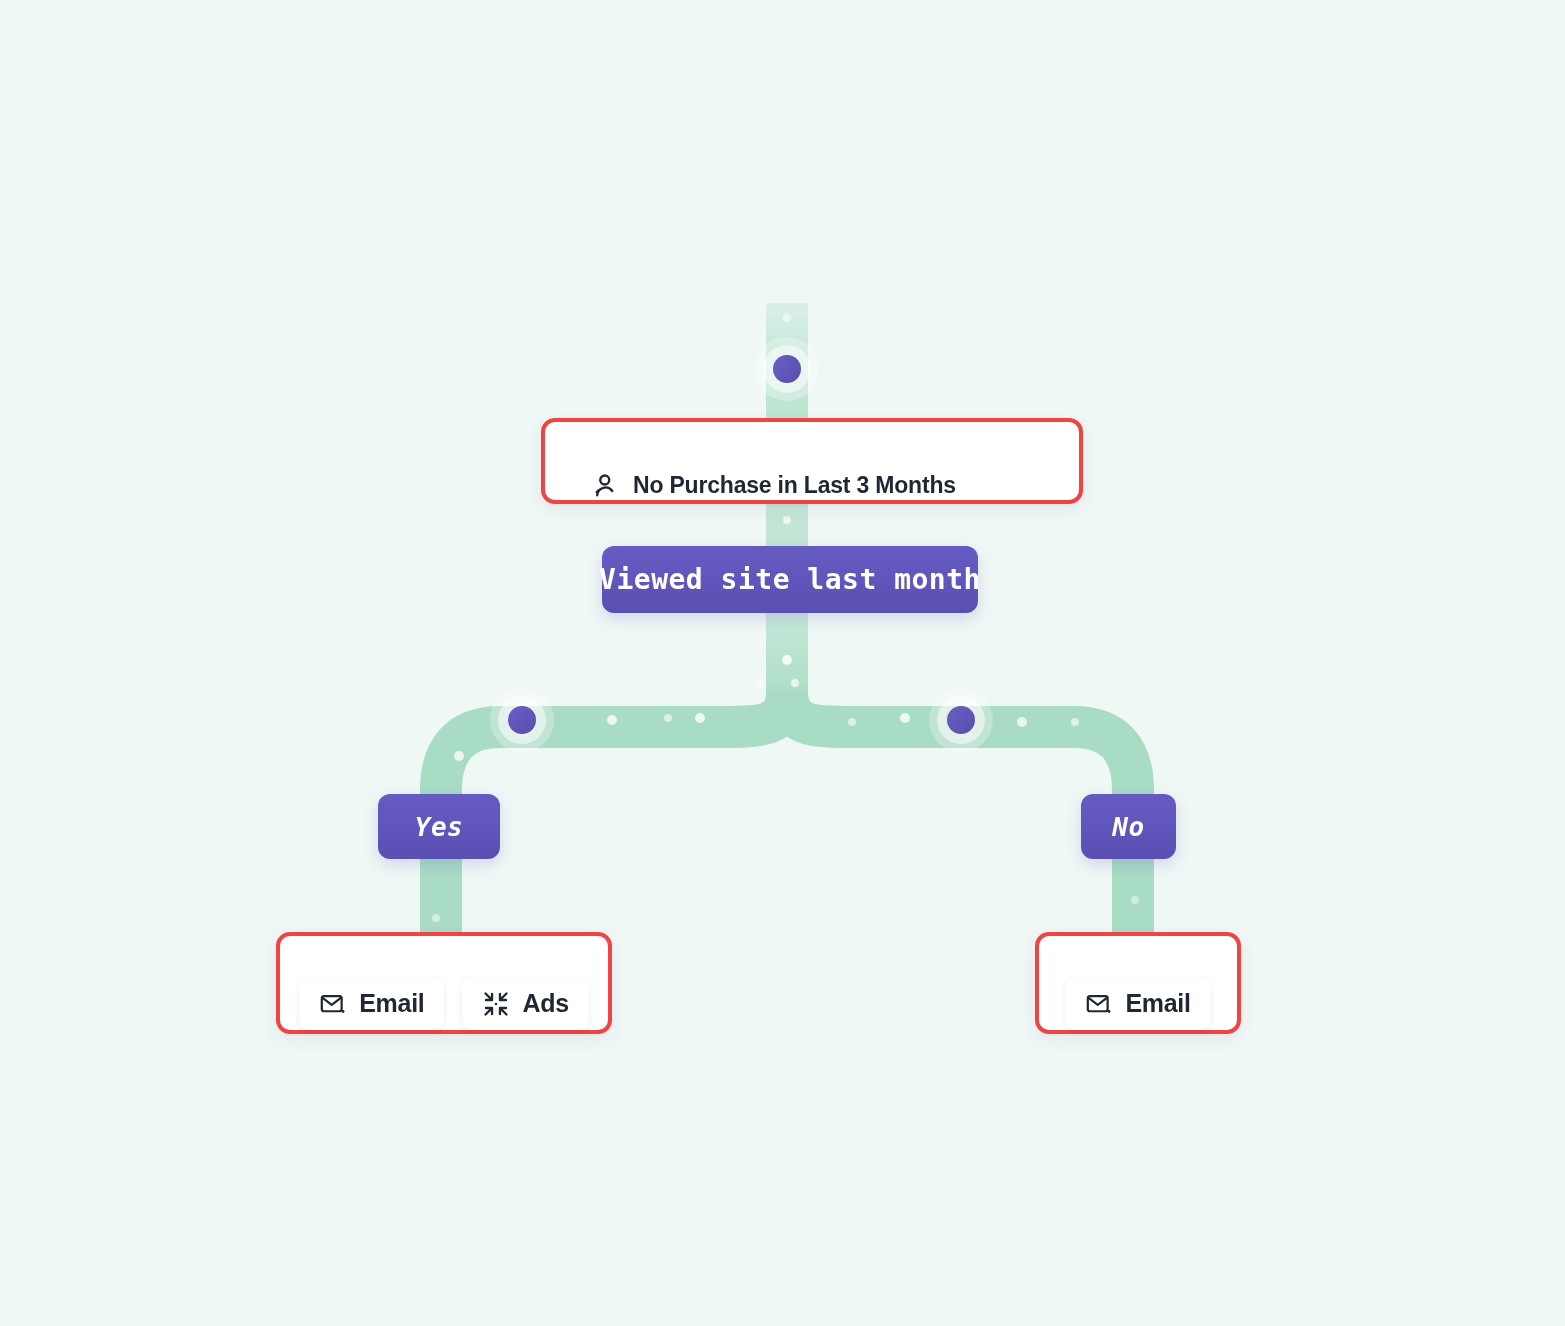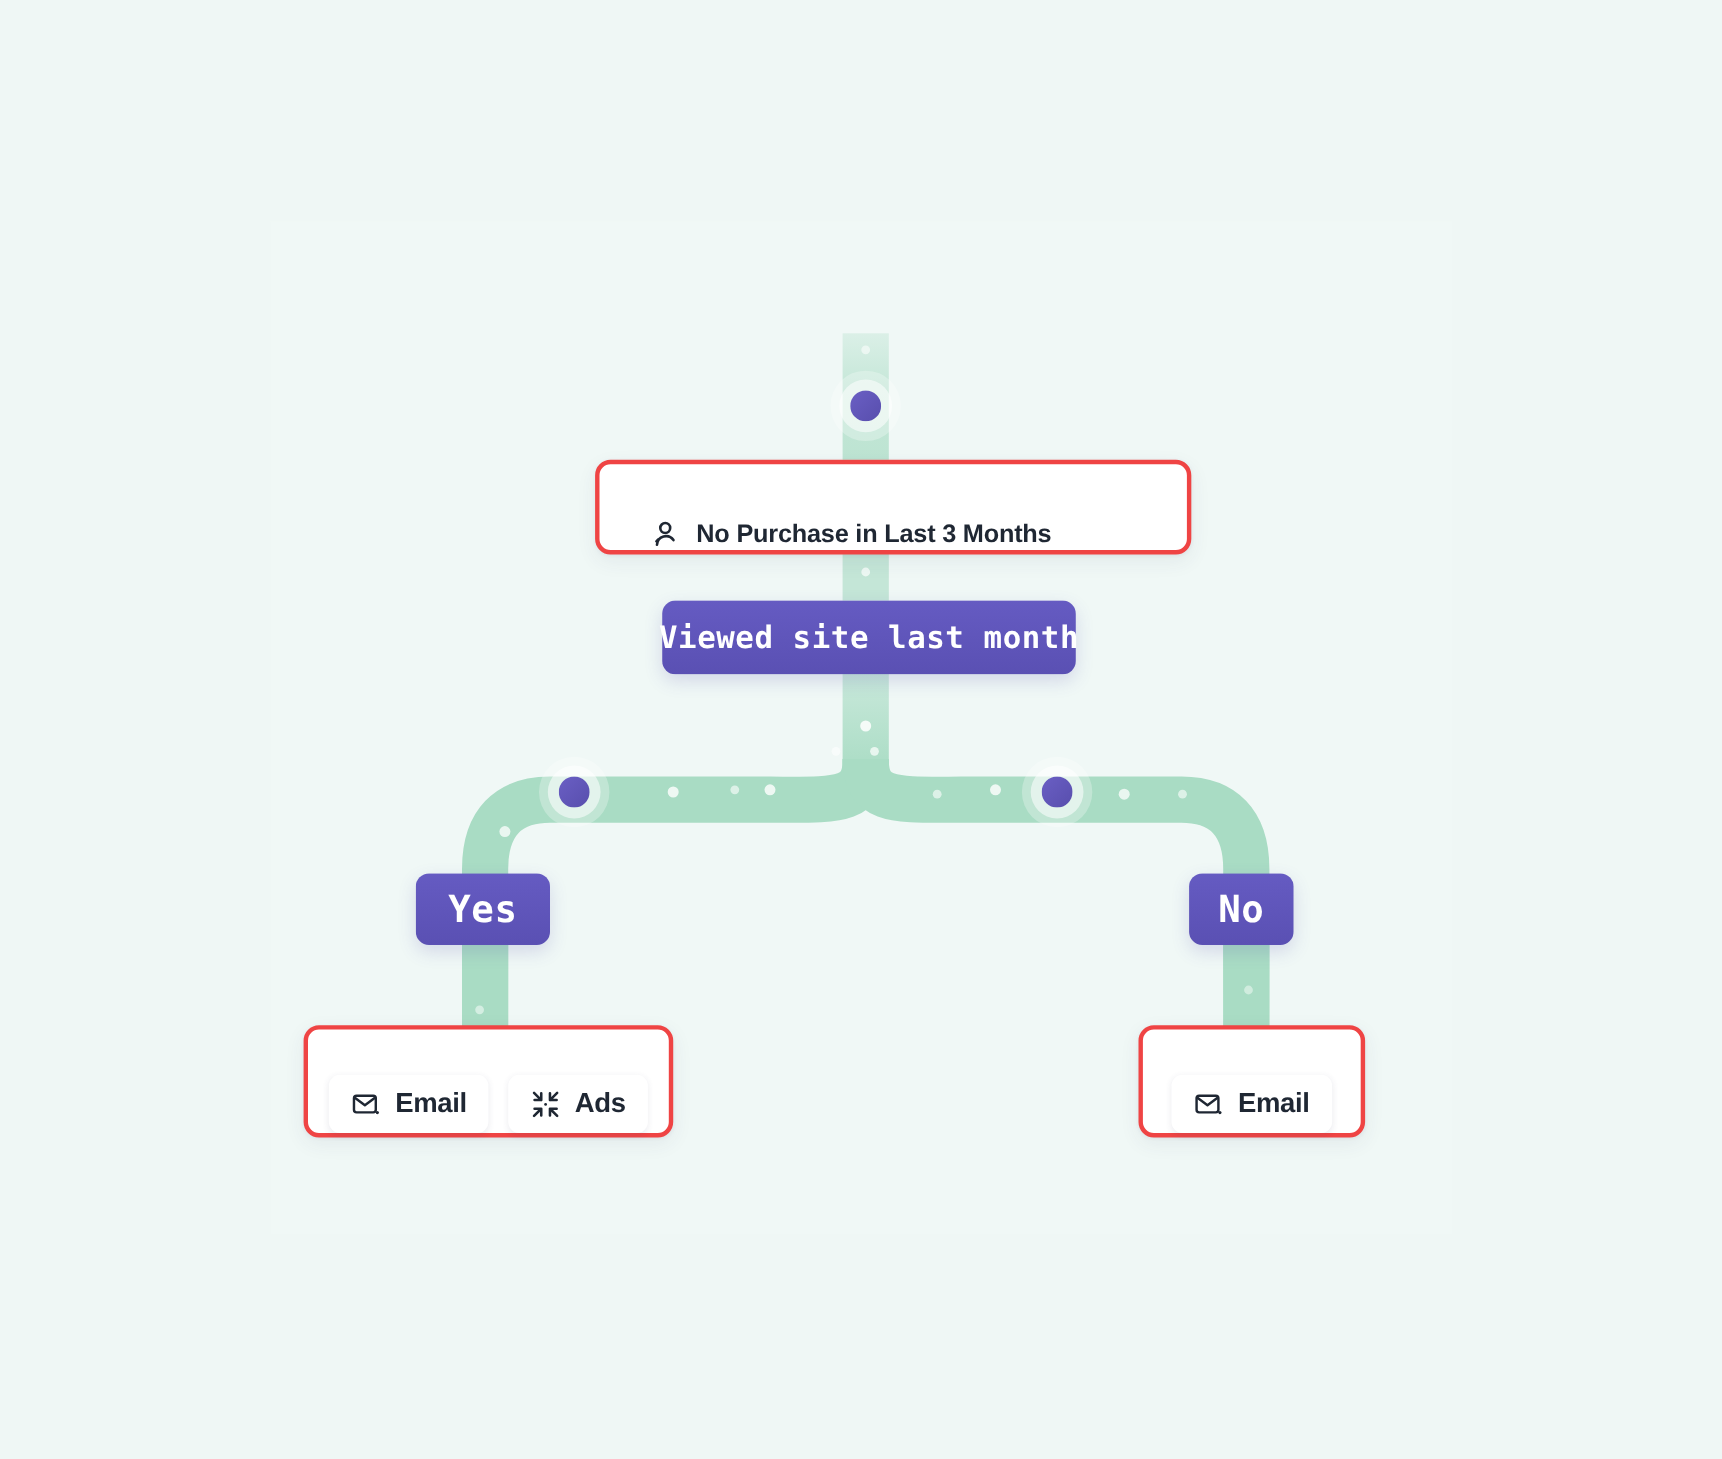--- a/index.html
+++ b/index.html
@@ -47,21 +47,21 @@
     position:absolute;background:#5f55bb;
     background-image:linear-gradient(180deg,#655bc2 0%,#5a50b3 100%);
     border-radius:12px;display:flex;align-items:center;justify-content:center;
     box-shadow:0 6px 16px rgba(80,70,170,.18);
   }
   .pill-text{
     font-family:"DejaVu Sans Mono", monospace;
     color:#ffffff;font-size:28px;font-weight:700;letter-spacing:.5px;
     white-space:nowrap;
   }
-  .pill-sm .pill-text{font-size:34px;}
+  .pill-sm .pill-text{font-size:26px;font-style:italic;}
 
   
   .chip{
     display:flex;align-items:center;gap:12px;
     background:#ffffff;border-radius:10px;
     padding:12px 20px;
     box-shadow:0 2px 6px rgba(60,60,100,.09);
   }
   .chip-label{font-size:25px;font-weight:700;color:#1f2733;letter-spacing:-.3px;}
   .chips-wrap{display:flex;align-items:center;gap:18px;}

